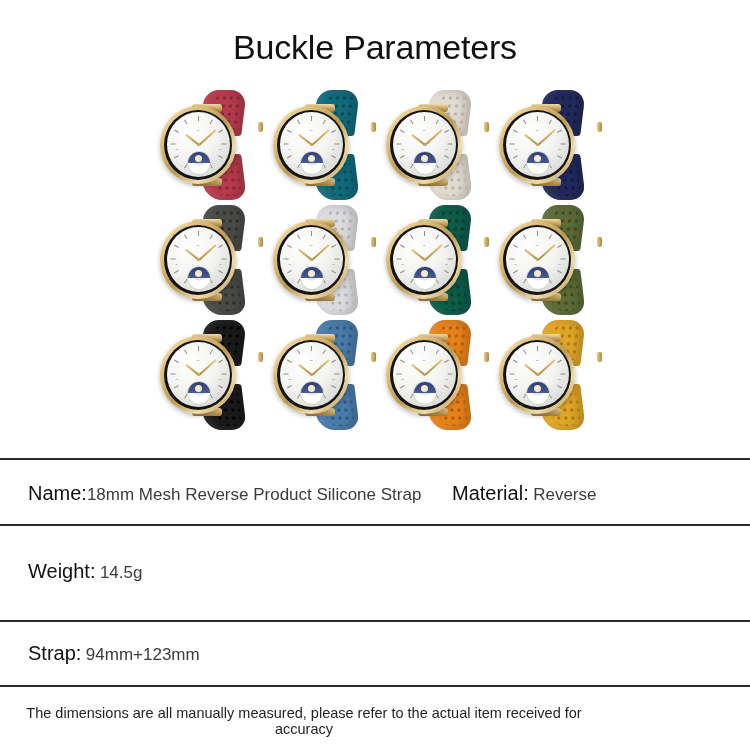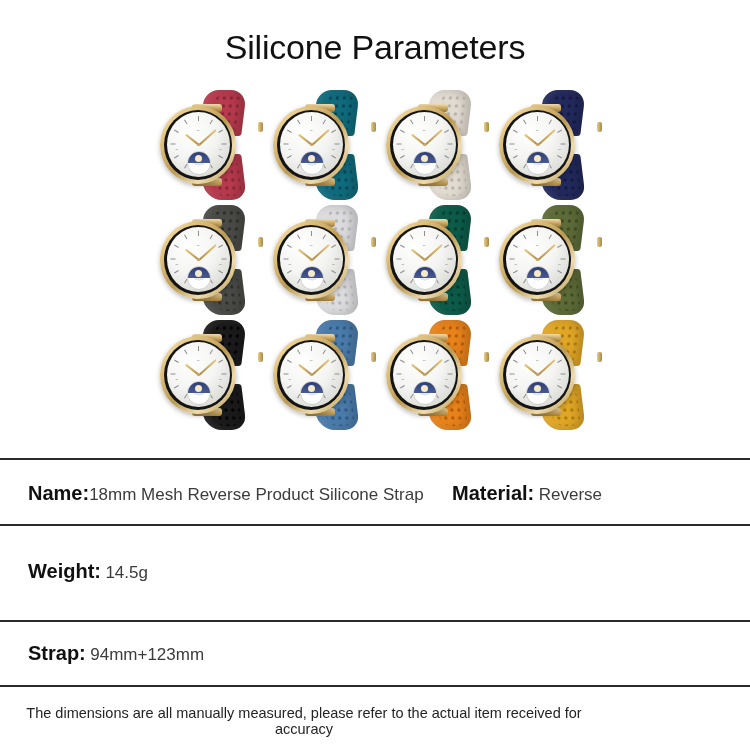--- a/index.html
+++ b/index.html
@@ -225,21 +225,21 @@
     background: #2a2a2a;
   }
   .spec-row {
     position: absolute;
     left: 0;
     width: 750px;
     height: 44px;
   }
   .spec-key {
     font-size: 20px;
-    font-weight: 700;
+    font-weight: 400;
     color: #111111;
   }
   .spec-val {
     font-size: 17px;
     font-weight: 300;
     color: #3c3c3c;
   }
   .cell-left {
     position: absolute;
     left: 28px;
@@ -264,21 +264,21 @@
     width: 608px;
     text-align: center;
     font-size: 14.5px;
     font-weight: 300;
     color: #242424;
   }
 </style>
 </head>
 <body>
 
-<div class="page-title">Silicone Parameters</div>
+<div class="page-title">Buckle Parameters</div>
 
 <div class="product-grid">
     <div class="watch-cell">
       <div class="watch" style="--band: #b73a4d; --hole: #7d2434;">
         <div class="strap-top">
           <div class="perf"></div>
         </div>
         <div class="strap-bottom">
           <div class="perf"></div>
         </div>

